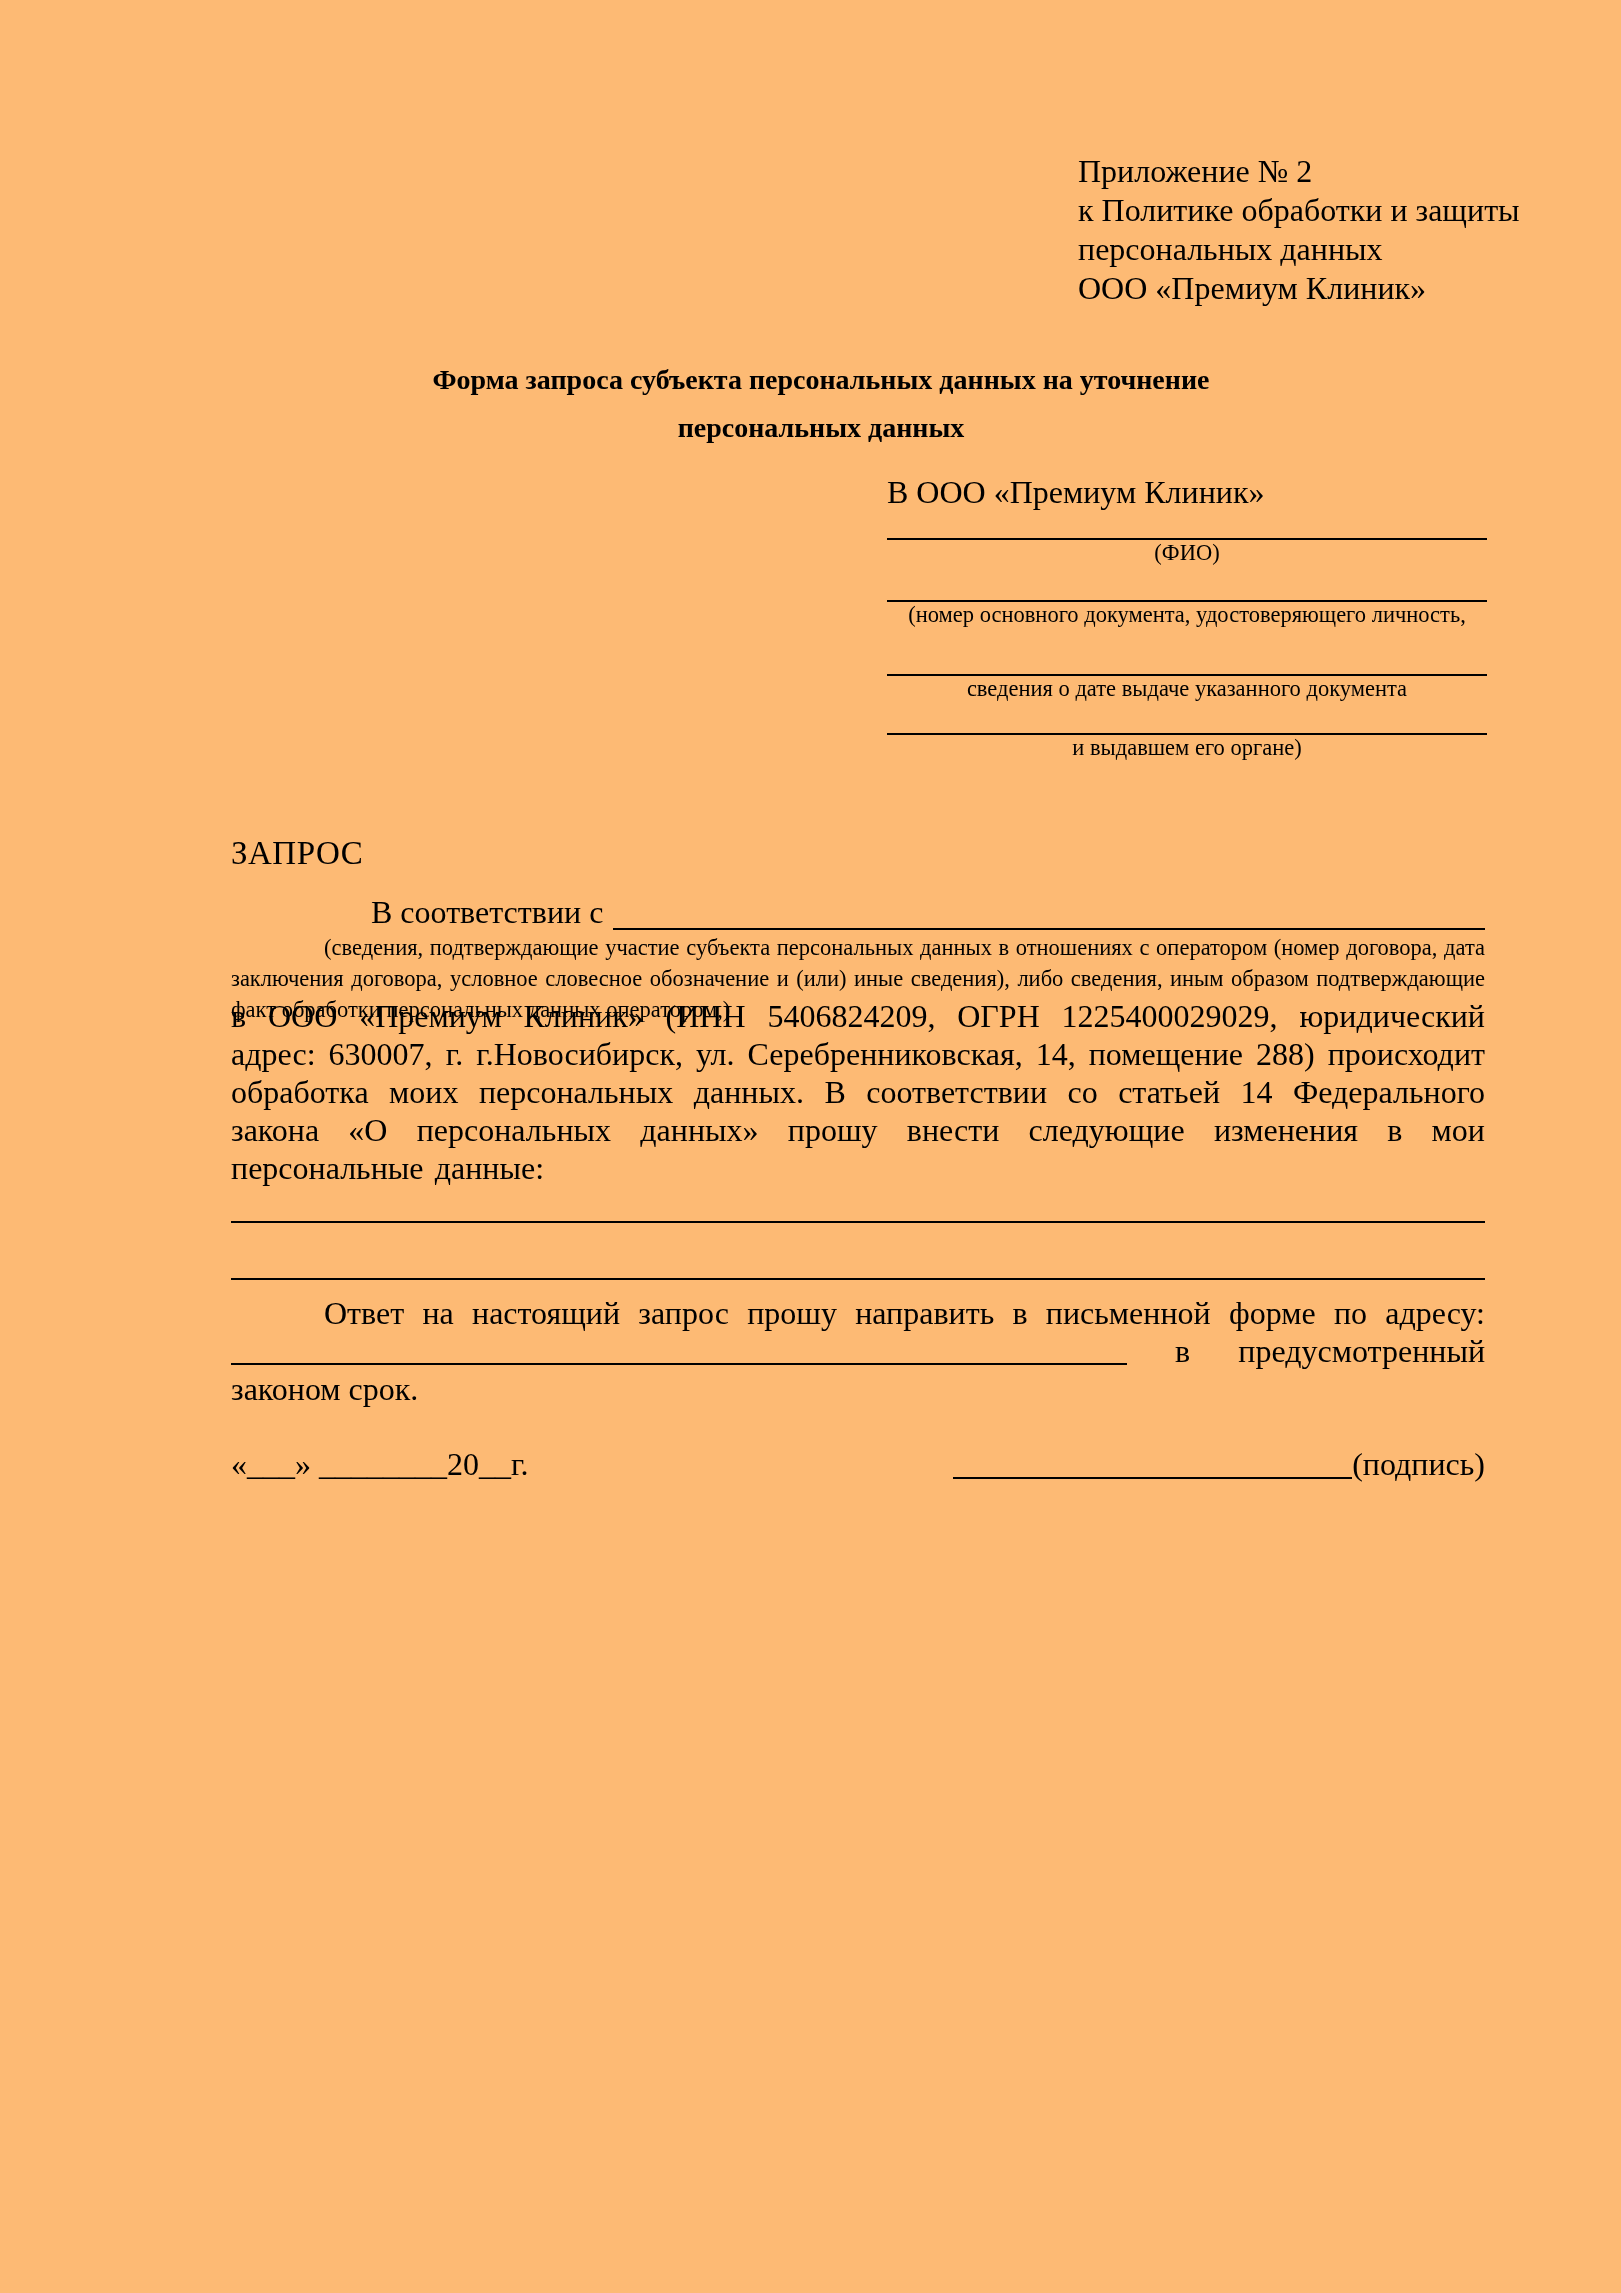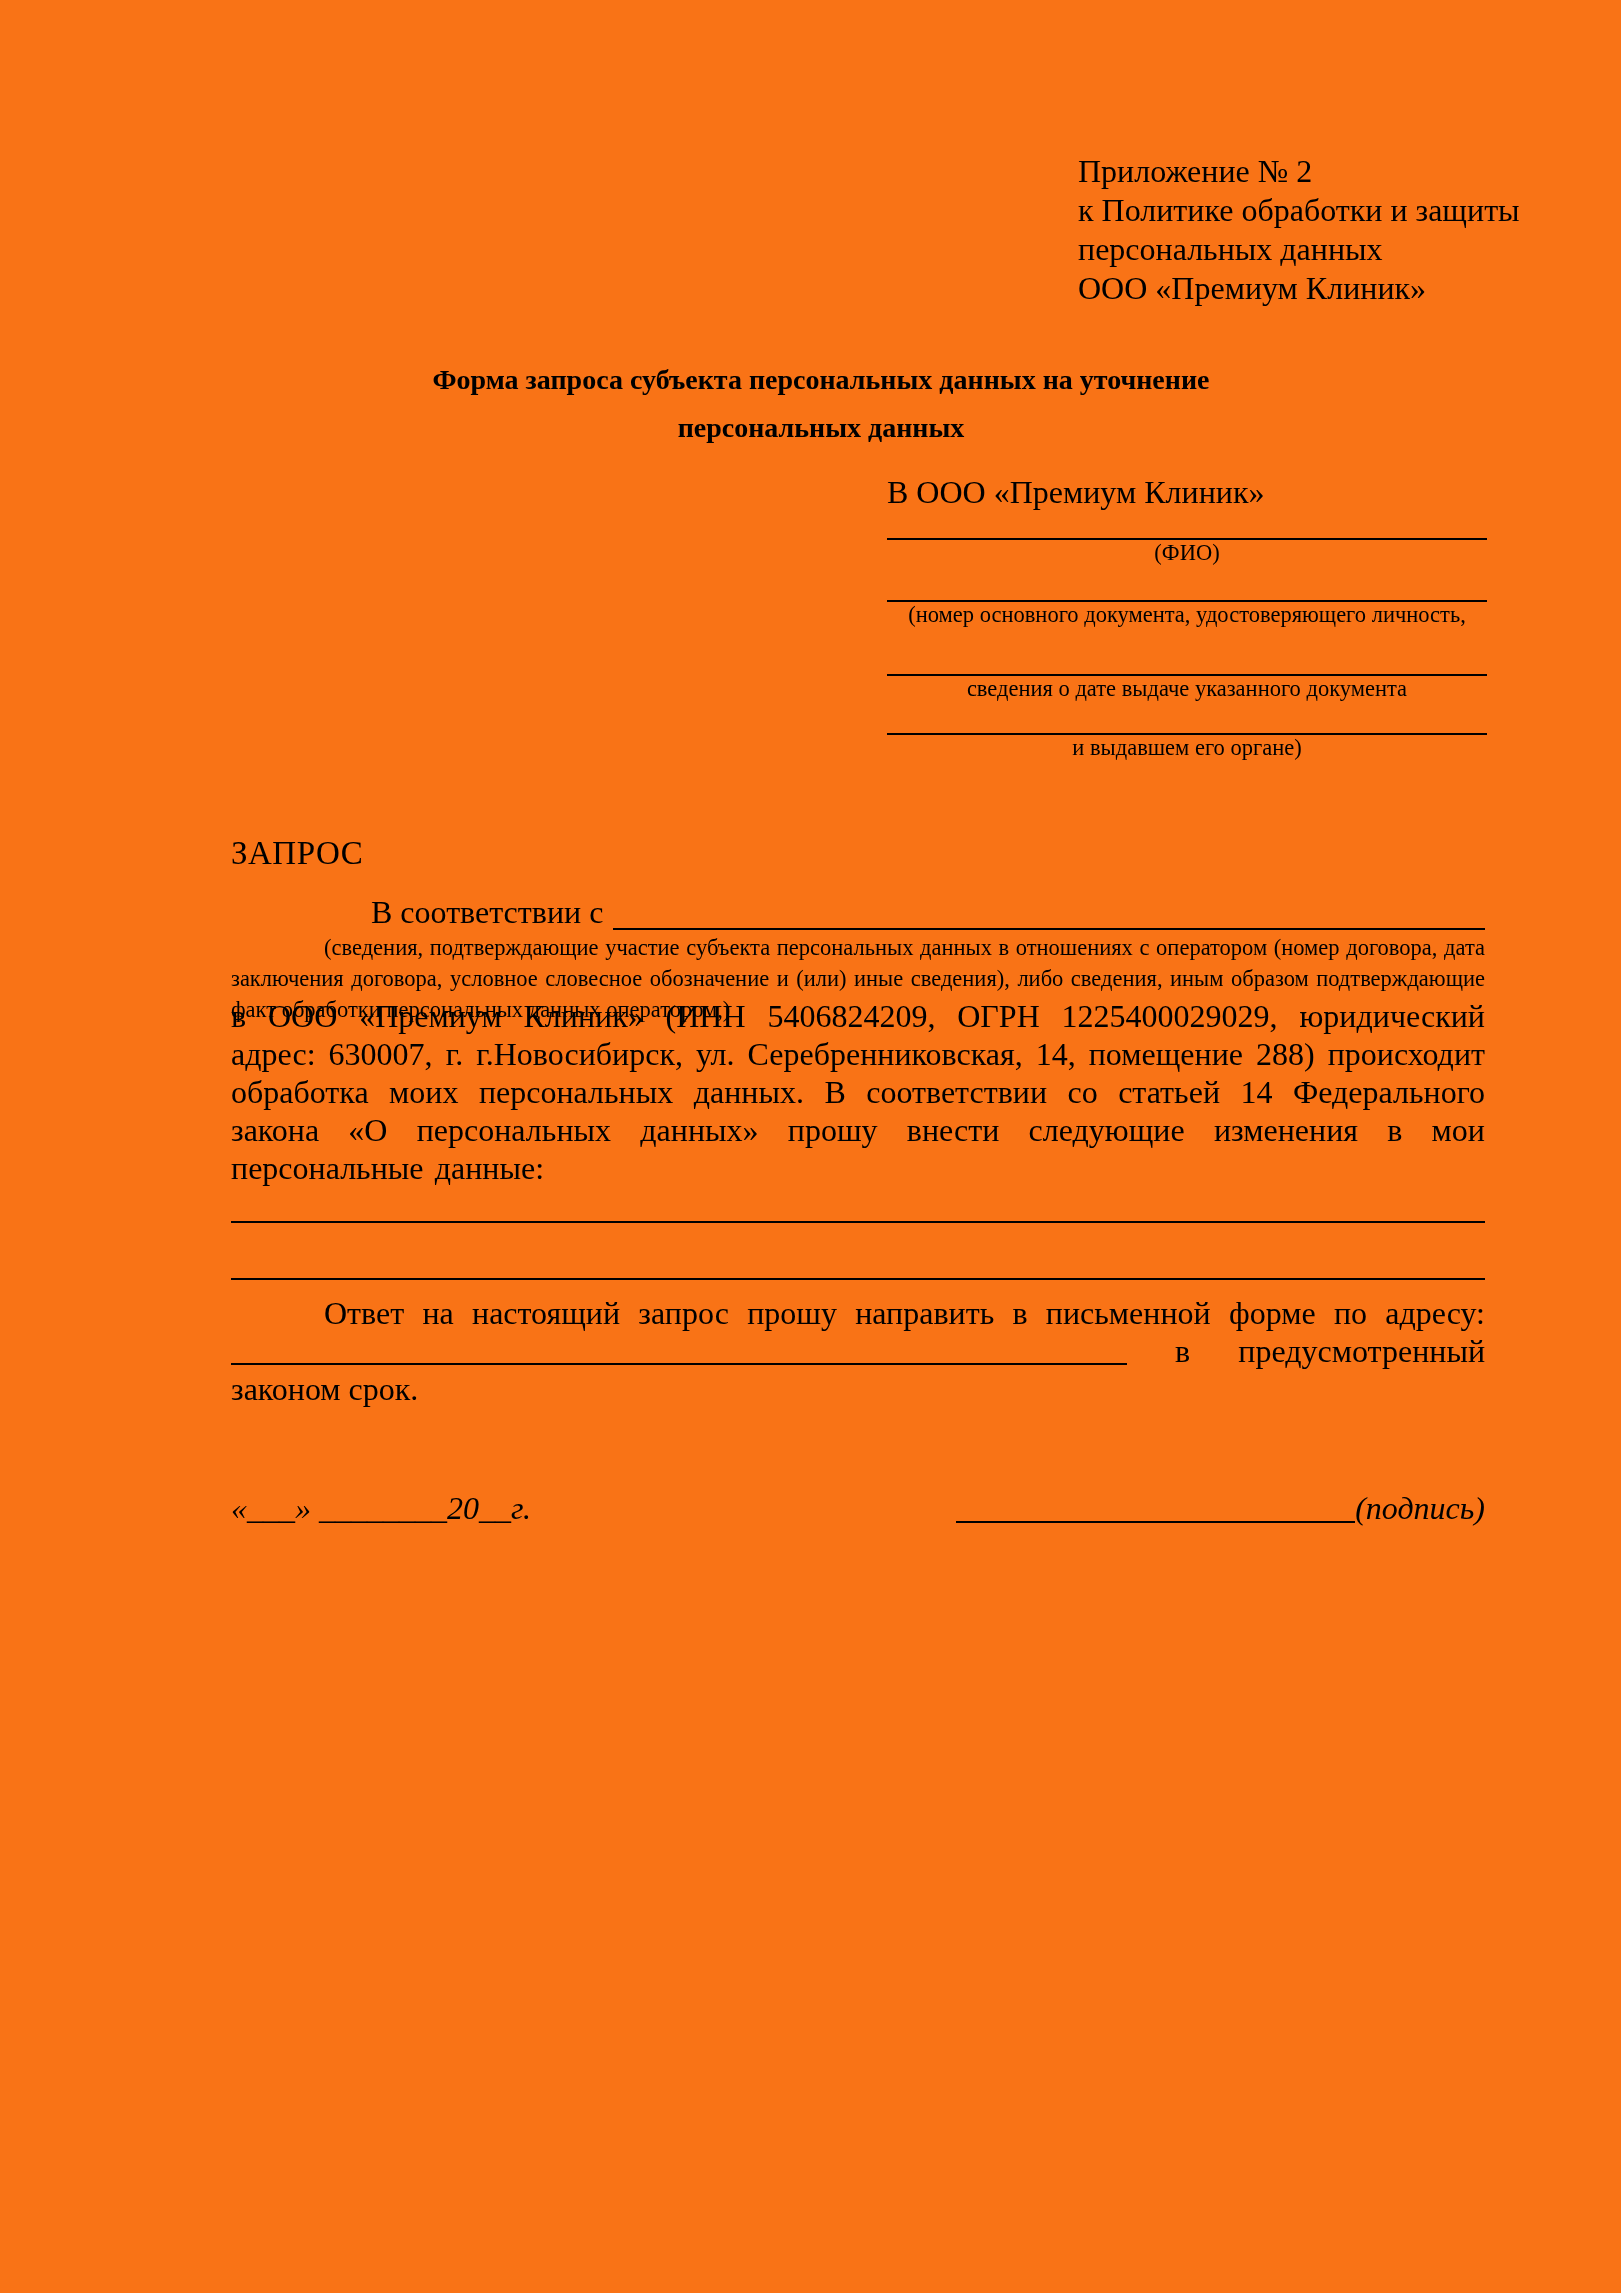--- a/index.html
+++ b/index.html
@@ -6,21 +6,21 @@
   html, body {
     margin: 0;
     padding: 0;
     background: #888;
   }
   .page {
     position: relative;
     width: 1621px;
     height: 2294px;
     margin: 0 auto;
-    background: #f97316;
+    background: #fdba74;
     color: #000000;
     font-family: "Liberation Serif", "DejaVu Serif", serif;
     font-size: 32px;
     line-height: 39px;
   }
 
   
   .appendix {
     position: absolute;
     left: 1078px;
@@ -151,26 +151,25 @@
   .addr-fill {
     width: 896px;
     border-bottom: 2.9px solid #000;
     margin-bottom: 4.9px;
   }
 
   
   .footer-row {
     position: absolute;
     left: 231px;
-    top: 1489px;
+    top: 1445px;
     width: 1254px;
     display: flex;
     justify-content: space-between;
     align-items: flex-end;
-    font-style: italic;
   }
   .sig-group {
     display: flex;
     align-items: flex-end;
   }
   .sig-line {
     width: 399px;
     border-bottom: 2.9px solid #000;
     margin-bottom: 4.9px;
   }

